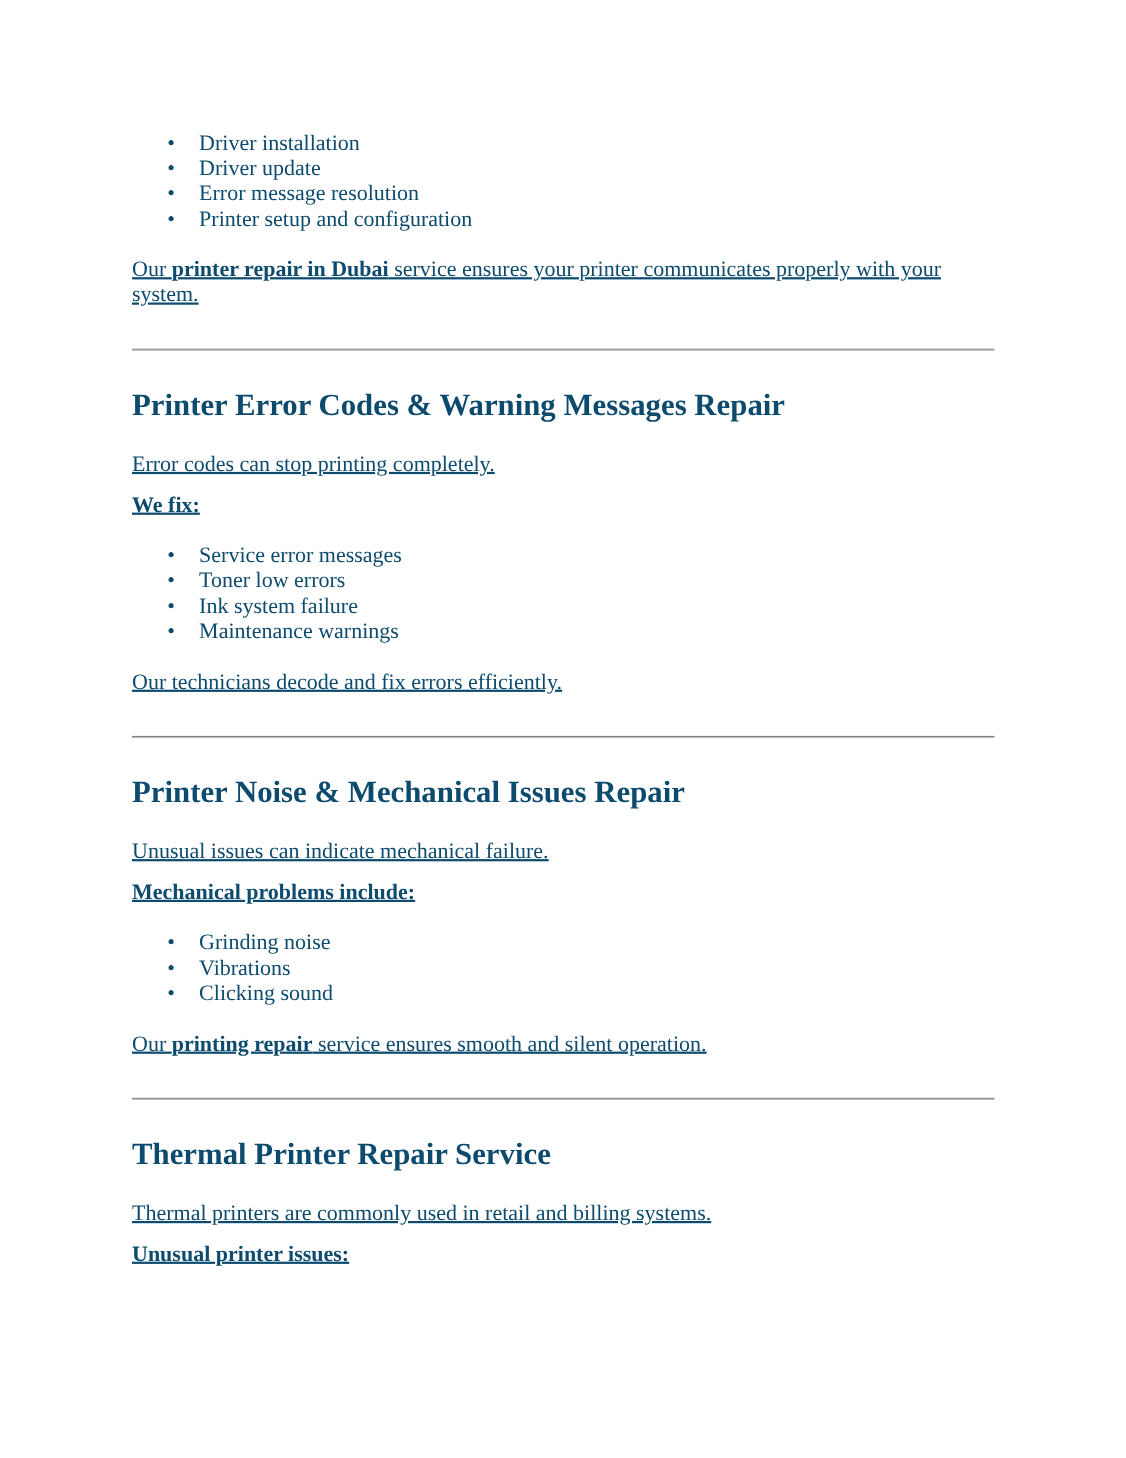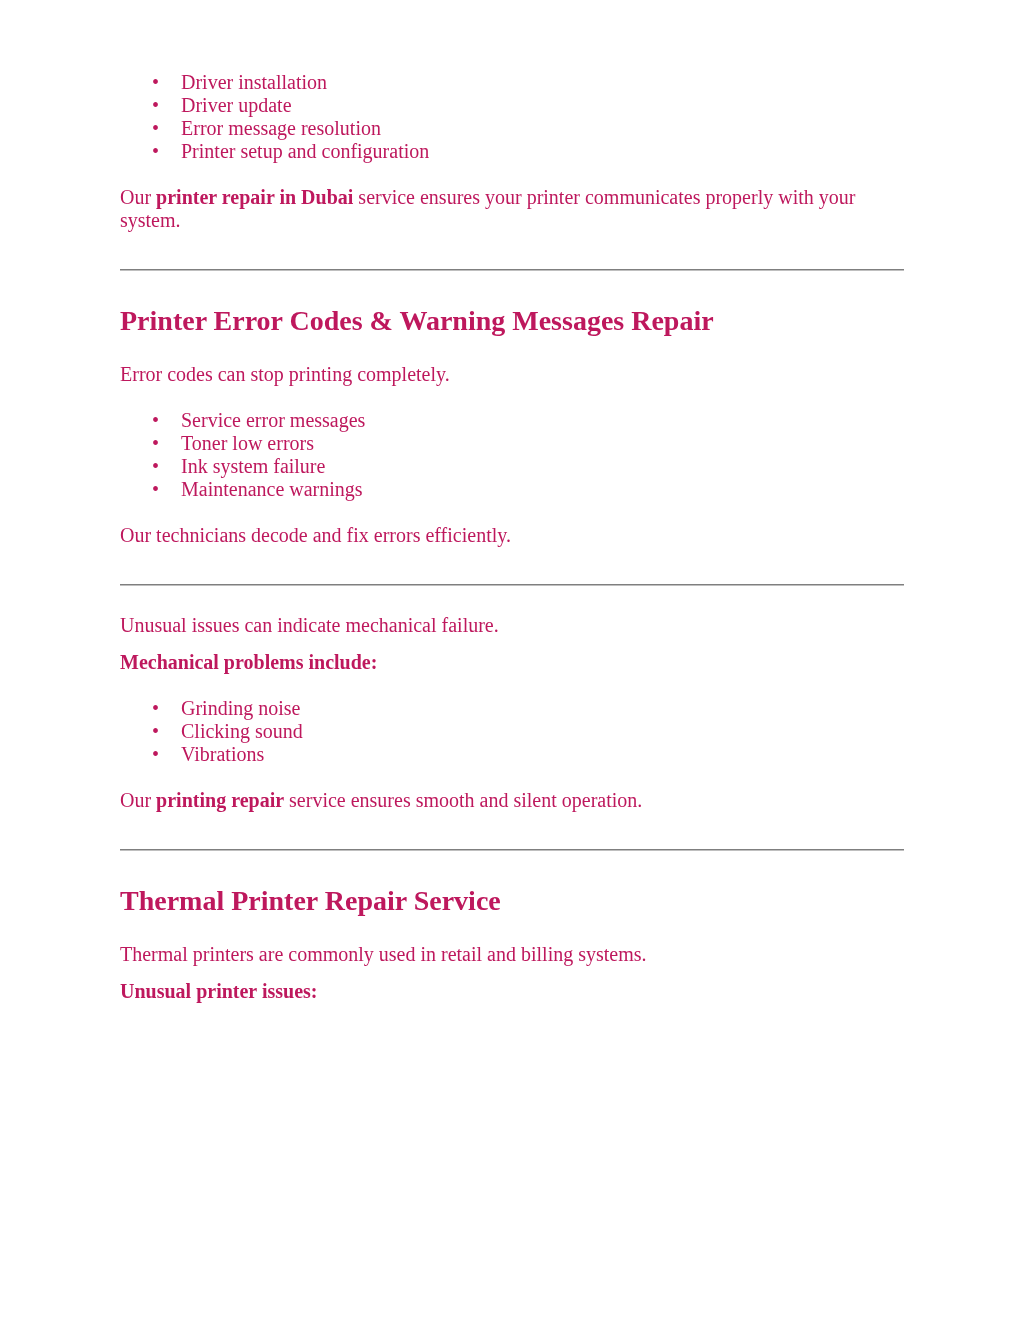--- a/index.html
+++ b/index.html
@@ -7,29 +7,30 @@
     padding: 0;
     background: #ffffff;
   }
   .page {
     position: relative;
     width: 1024px;
     height: 1325px;
     margin: 0 auto;
     background: #ffffff;
     box-sizing: border-box;
-    padding: 48px 120px 0 120px;
+    padding: 96px 120px 0 120px;
     font-family: "Liberation Serif", "DejaVu Serif", serif;
     font-size: 20px;
     line-height: 23px;
-    color: #be185d;
+    color: #0c4a6e;
     overflow: hidden;
   }
   p {
     margin: 14px 0;
+    text-decoration: underline;
   }
   p.label {
     font-weight: bold;
   }
   strong {
     font-weight: bold;
   }
   ul.doc-list {
     margin: 23px 0;
     padding: 0 0 0 61px;
@@ -71,38 +72,40 @@
     <li>Printer setup and configuration</li>
   </ul>
 
   <p><span>Our </span><strong>printer repair in Dubai</strong><span> service ensures your printer communicates properly with your system.</span></p>
 
   <hr class="divider">
 
   <section>
     <h1 class="doc-heading">Printer Error Codes &amp; Warning Messages Repair</h1>
     <p>Error codes can stop printing completely.</p>
+    <p class="label">We fix:</p>
     <ul class="doc-list">
       <li>Service error messages</li>
       <li>Toner low errors</li>
       <li>Ink system failure</li>
       <li>Maintenance warnings</li>
     </ul>
     <p>Our technicians decode and fix errors efficiently.</p>
   </section>
 
   <hr class="divider">
 
   <section>
+    <h1 class="doc-heading">Printer Noise &amp; Mechanical Issues Repair</h1>
     <p>Unusual issues can indicate mechanical failure.</p>
     <p class="label">Mechanical problems include:</p>
     <ul class="doc-list">
       <li>Grinding noise</li>
+      <li>Vibrations</li>
       <li>Clicking sound</li>
-      <li>Vibrations</li>
     </ul>
     <p><span>Our </span><strong>printing repair</strong><span> service ensures smooth and silent operation.</span></p>
   </section>
 
   <hr class="divider">
 
   <section>
     <h1 class="doc-heading">Thermal Printer Repair Service</h1>
     <p>Thermal printers are commonly used in retail and billing systems.</p>
     <p class="label">Unusual printer issues:</p>

